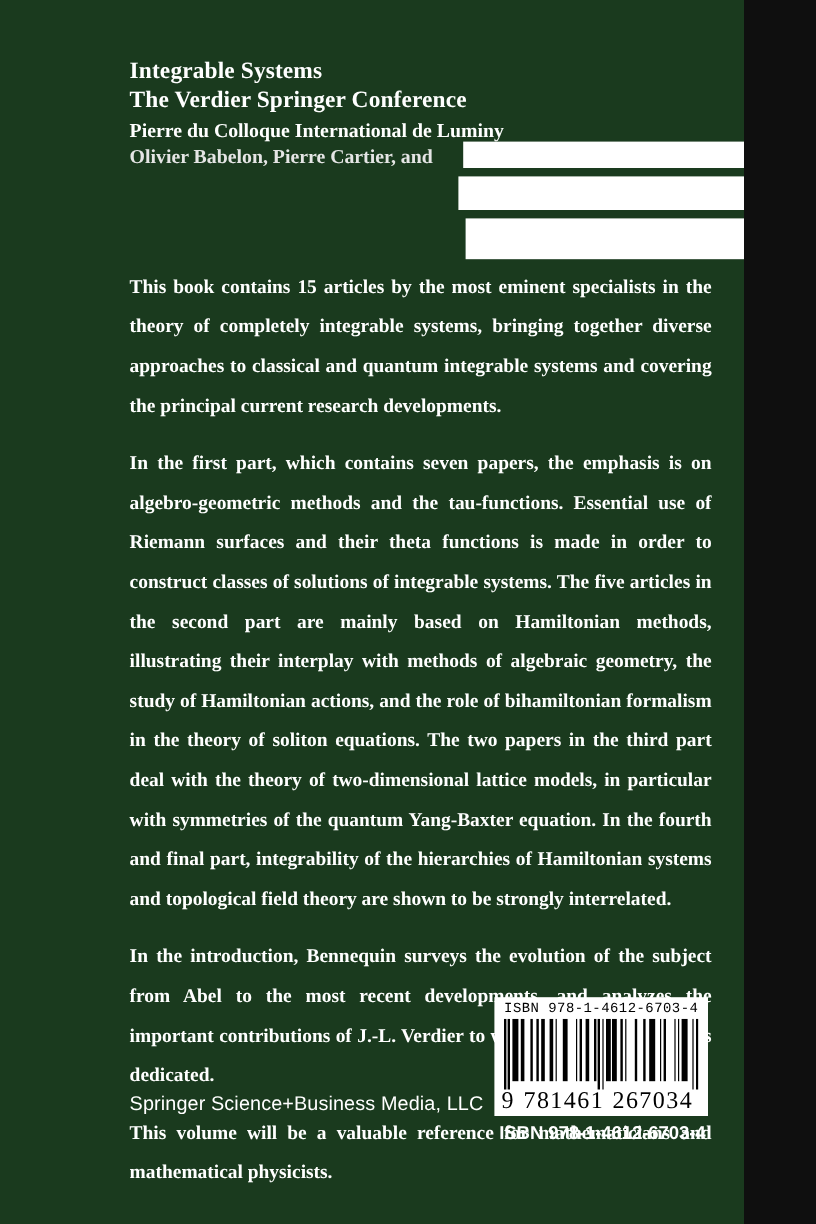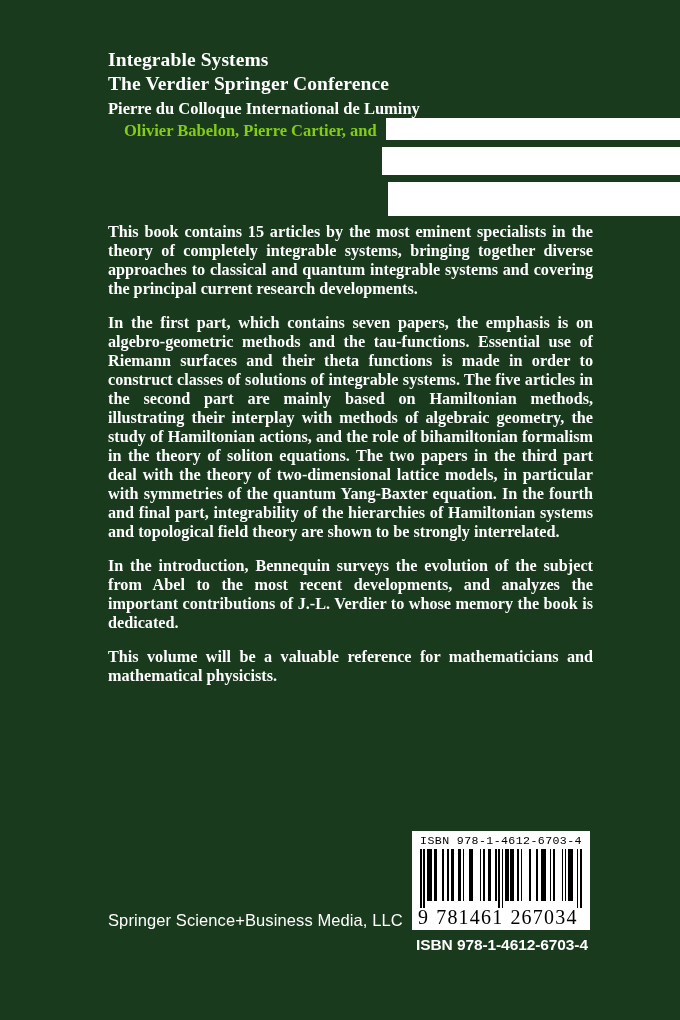--- a/index.html
+++ b/index.html
@@ -2,21 +2,21 @@
 <html><head>
 <meta charset="utf-8">
 <style>
   html, body {
     margin: 0;
     padding: 0;
     background: #0f0f0f;
   }
   .cover {
     position: relative;
-    width: 680px;
+    width: 620px;
     height: 1020px;
     background: #1a3a1e;
     overflow: hidden;
     font-family: "Liberation Serif", "DejaVu Serif", serif;
     -webkit-font-smoothing: antialiased;
   }
 
   
   .panel {
     position: absolute;
@@ -49,22 +49,21 @@
     margin-top: 1px;
     white-space: nowrap;
   }
 
   
   .editors-block {
     position: absolute;
     left: 108px;
     top: 119px;
     width: 290px;
-    color: #84cc16;
-    margin-left: 16px;
+    color: #e5e5e5;
   }
   .editor-line {
     font-size: 16.5px;
     font-weight: bold;
     line-height: 23px;
     white-space: nowrap;
   }
   .editor-line.editors-label {
     margin-top: 6px;
   }
@@ -74,21 +73,21 @@
     position: absolute;
     left: 108px;
     top: 223px;
     width: 485px;
     color: #ffffff;
   }
   .blurb p {
     margin: 0 0 15px 0;
     font-size: 16.2px;
     font-weight: bold;
-    line-height: 19px;
+    line-height: 33px;
     text-align: justify;
     text-justify: inter-word;
     hyphens: none;
   }
   .blurb p:last-child { margin-bottom: 0; }
 
   
   .publisher {
     position: absolute;
     left: 108px;

